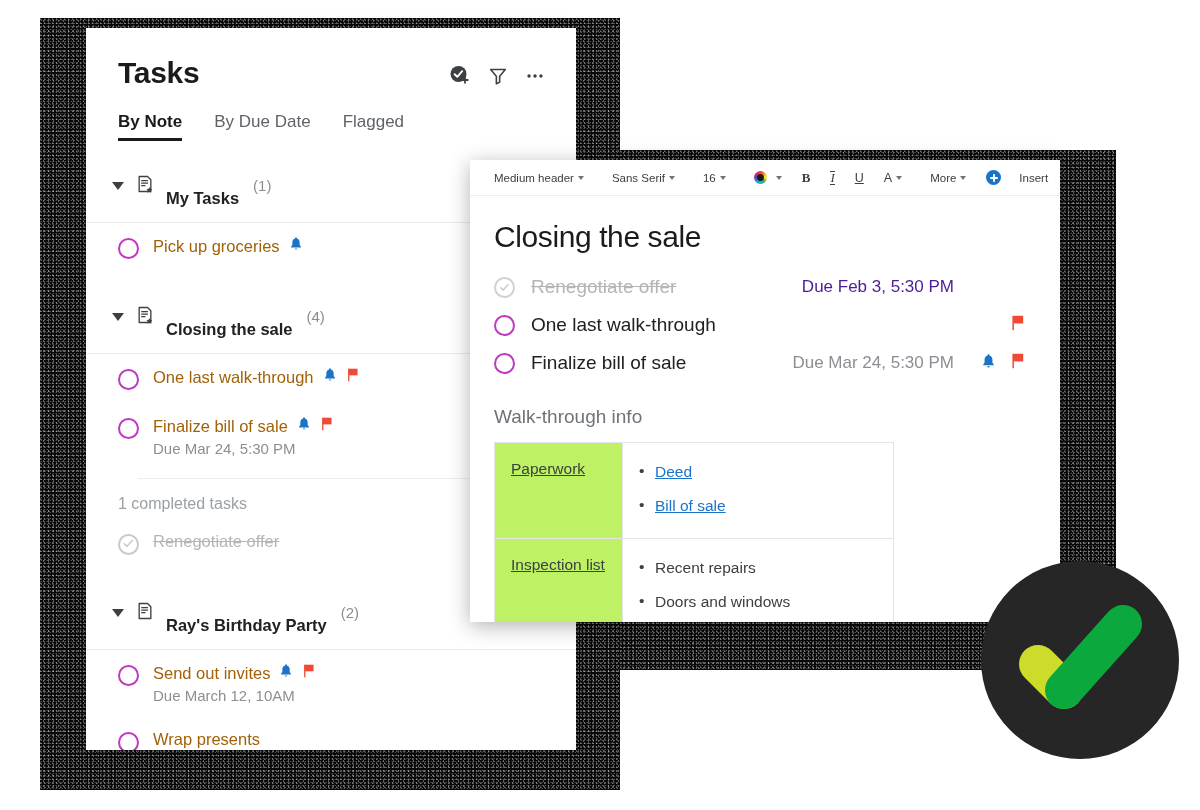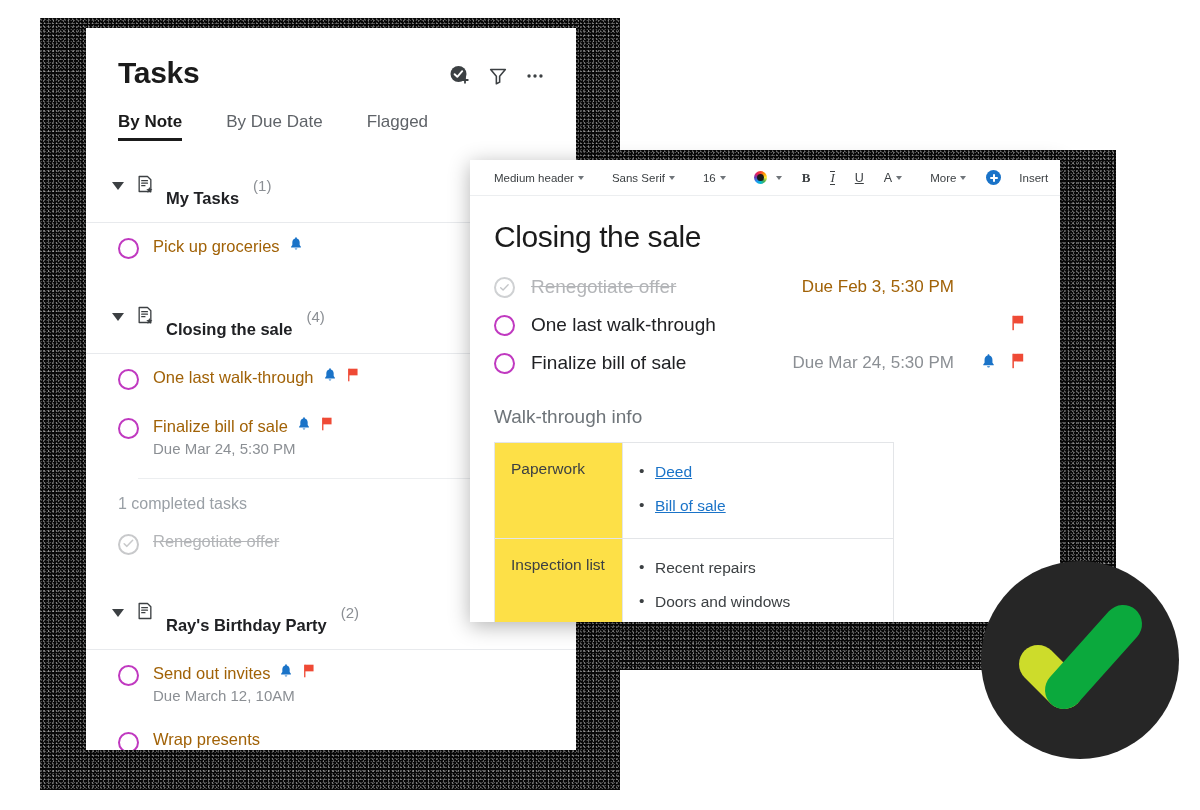--- a/index.html
+++ b/index.html
@@ -50,21 +50,21 @@
   .tasks-header {
     display: flex; align-items: center; justify-content: space-between;
     padding: 28px 30px 0 32px;
   }
   .tasks-title {
     font-size: 30px; font-weight: 700; color: #1b1b1b; letter-spacing: -0.3px;
   }
   .header-actions { display: flex; align-items: center; gap: 15px; padding-top: 6px; }
   .hicon { display: inline-flex; align-items: center; justify-content: center; }
 
-  .tabs { display: flex; gap: 44px; padding: 22px 32px 0 32px; }
+  .tabs { display: flex; gap: 32px; padding: 22px 32px 0 32px; }
   .tab {
     font-size: 17px; color: #5f6368; padding-bottom: 9px; position: relative;
   }
   .tab.active { color: #1b1b1b; font-weight: 700; }
   .tab.active::after {
     content: ""; position: absolute; left: 0; right: 0; bottom: 0;
     height: 3px; background: #1b1b1b;
   }
 
   .section-head {
@@ -149,37 +149,37 @@
     font-size: 30px; color: #1b1b1b; font-weight: 400;
     letter-spacing: -0.4px; padding-left: 0; margin-bottom: 14px;
   }
   .note-task {
     display: flex; align-items: center; gap: 16px; padding: 8px 0;
   }
   .note-task .nt-text { font-size: 19px; color: #202124; flex: none; }
   .note-task .nt-text.done { color: #b3b5b8; text-decoration: line-through; }
   .note-task .nt-spacer { flex: 1; }
   .note-task .nt-due { font-size: 17px; color: #8b8f94; }
-  .note-task .nt-due.done { color: #a16207; }
+  .note-task .nt-due.done { color: #4c1d95; }
   .nt-circle {
     width: 21px; height: 21px; border-radius: 50%;
     border: 2px solid #c039c0; flex: none;
   }
   .nt-circle.done { border-color: #cfd1d3; display:flex; align-items:center; justify-content:center;}
   .nt-icons { display: flex; align-items: center; gap: 14px; width: 56px; justify-content: flex-end;}
 
   .note-sub {
     font-size: 19px; color: #6e7479; margin: 24px 0 14px 0;
   }
   .note-table { border-collapse: collapse; width: 400px; table-layout: fixed; }
   .note-table td {
     border: 1px solid #e3e5e8; vertical-align: top;
     padding: 14px 16px; font-size: 15.5px; color: #3c4043;
   }
-  .note-table td.key { background: #fde047; width: 128px; line-height: 1.5; }
+  .note-table td.key { background: #bef264; width: 128px; line-height: 1.5; text-decoration: underline; }
   .note-table ul { list-style: none; }
   .note-table li { position: relative; padding-left: 16px; margin: 4px 0 12px 0; line-height: 1.4; }
   .note-table li:last-child { margin-bottom: 8px; }
   .note-table li::before {
     content: "•"; position: absolute; left: 0; top: -1px; color: #3c4043;
   }
   .note-table a { color: #1a73c8; text-decoration: underline; }
   .hl { background: #fdf0bb; padding: 1px 3px; border-radius: 1px; }
 
   

